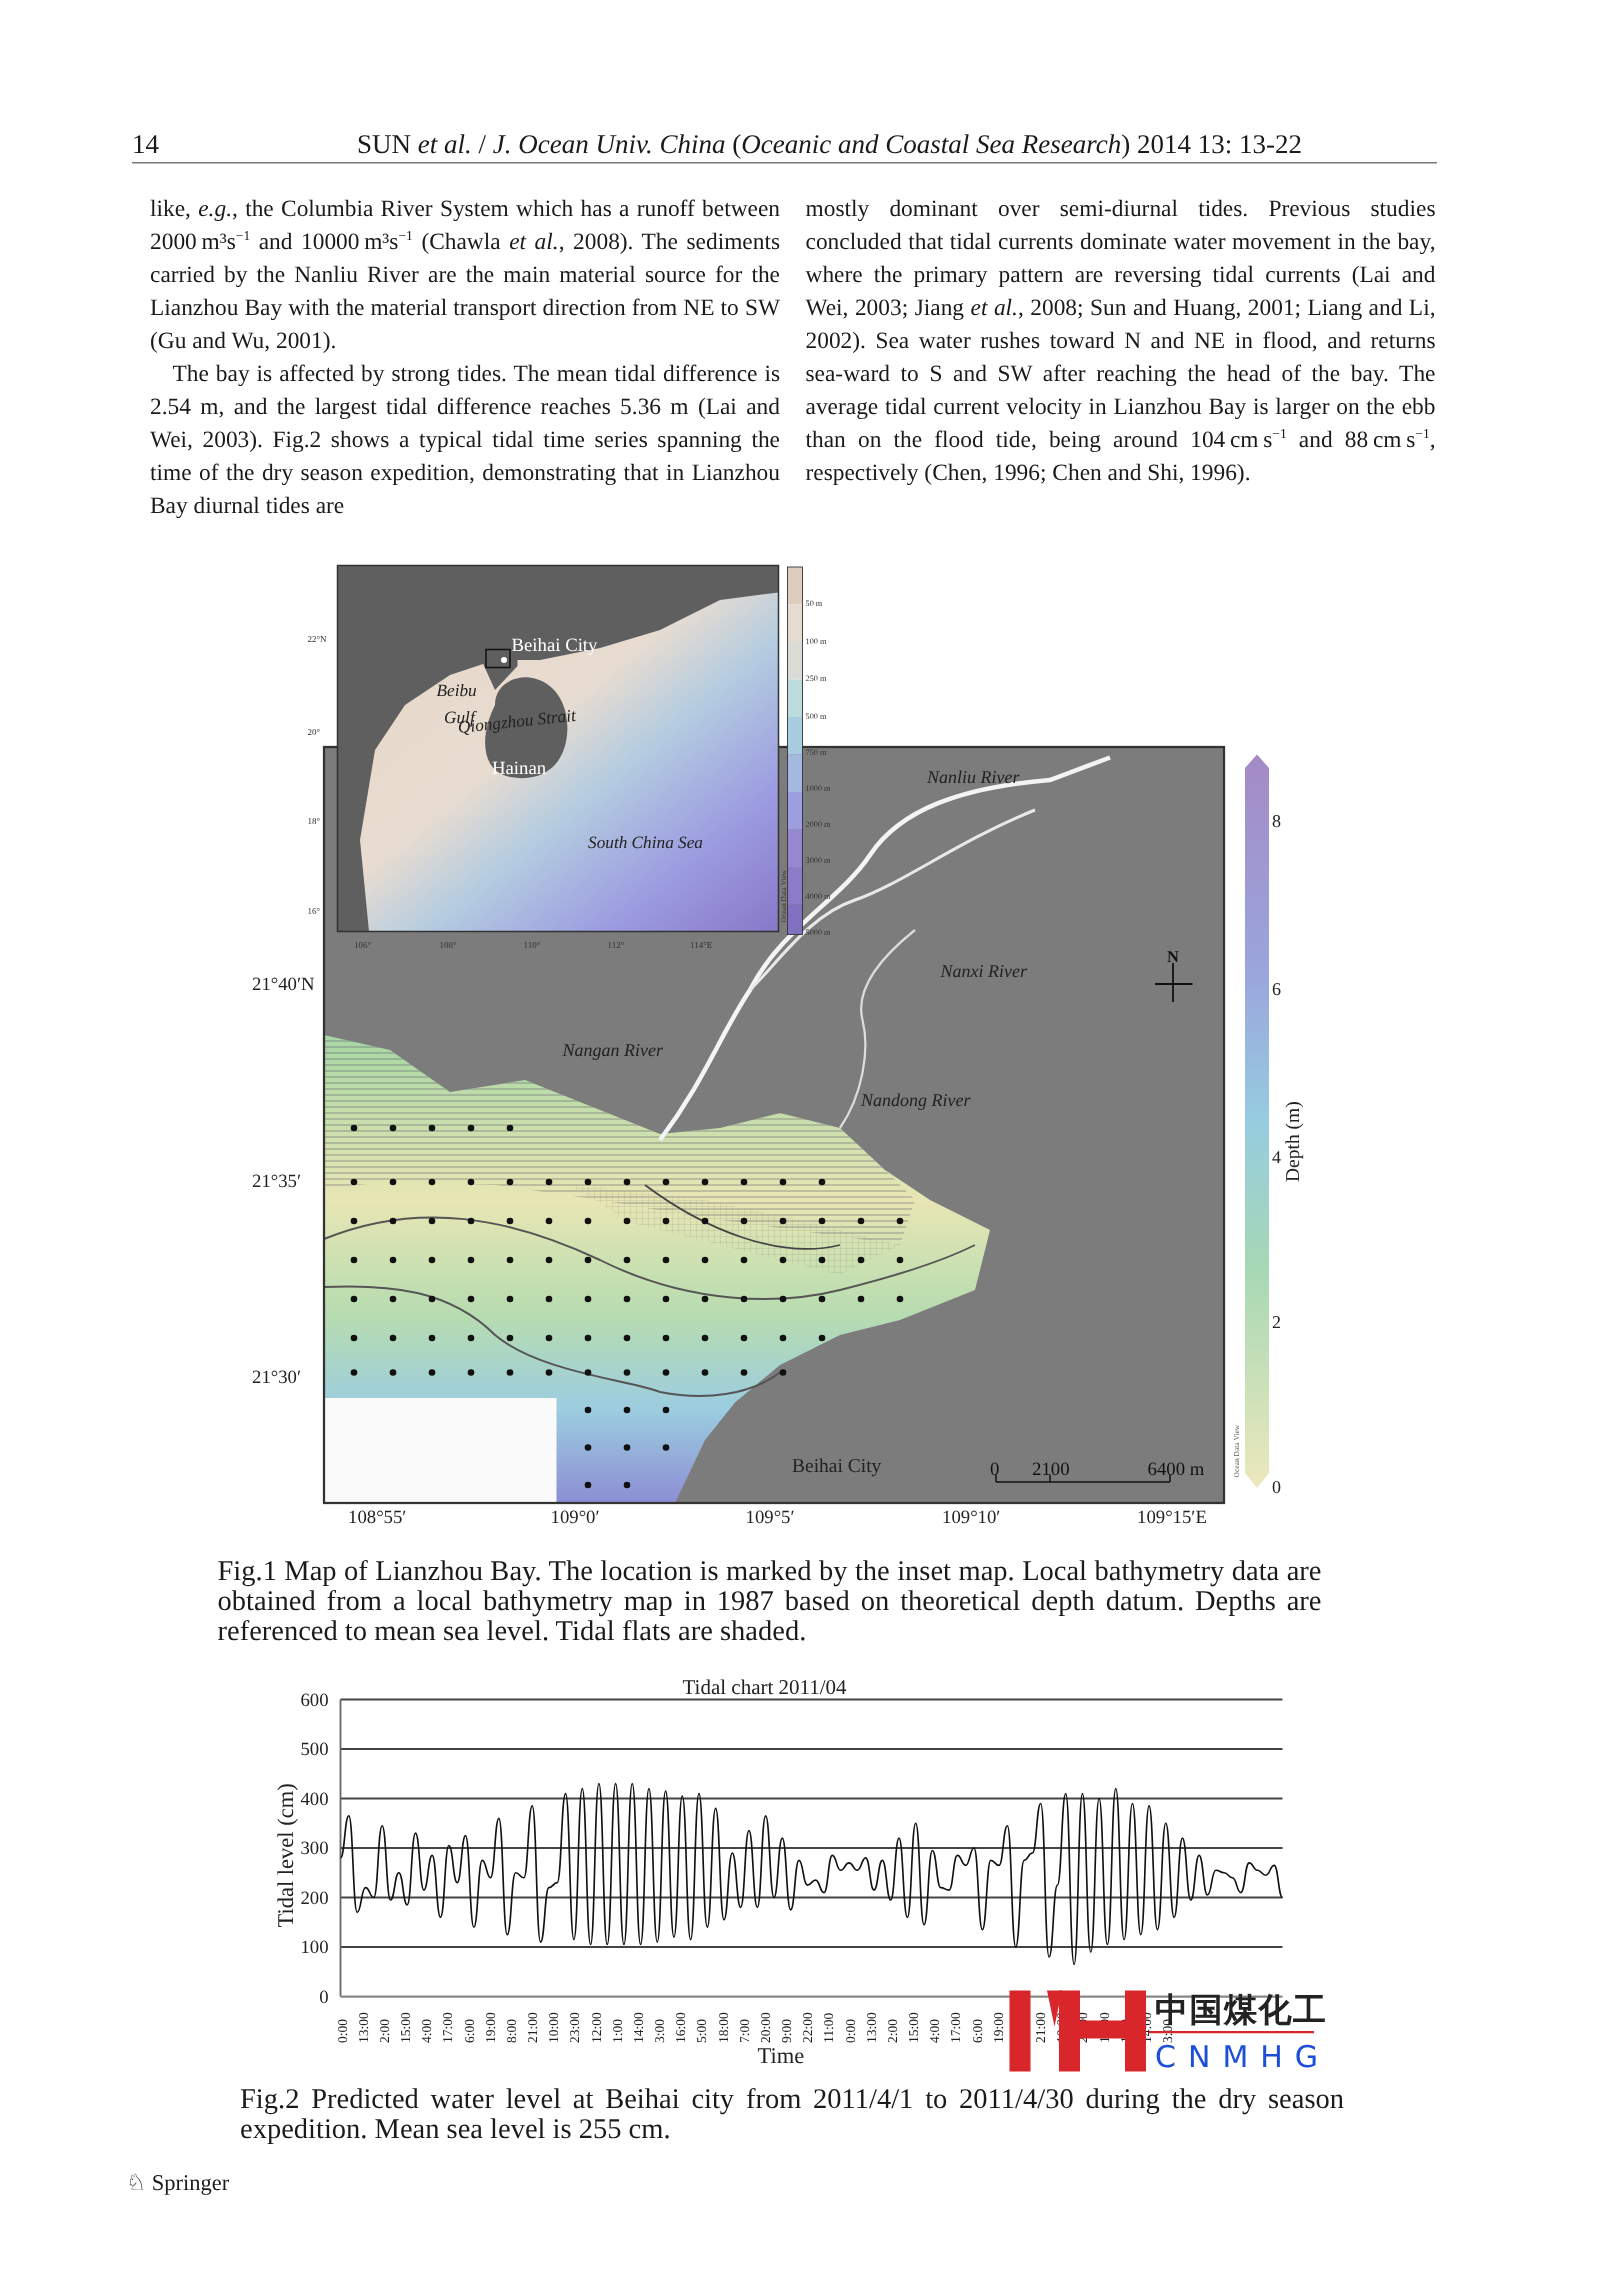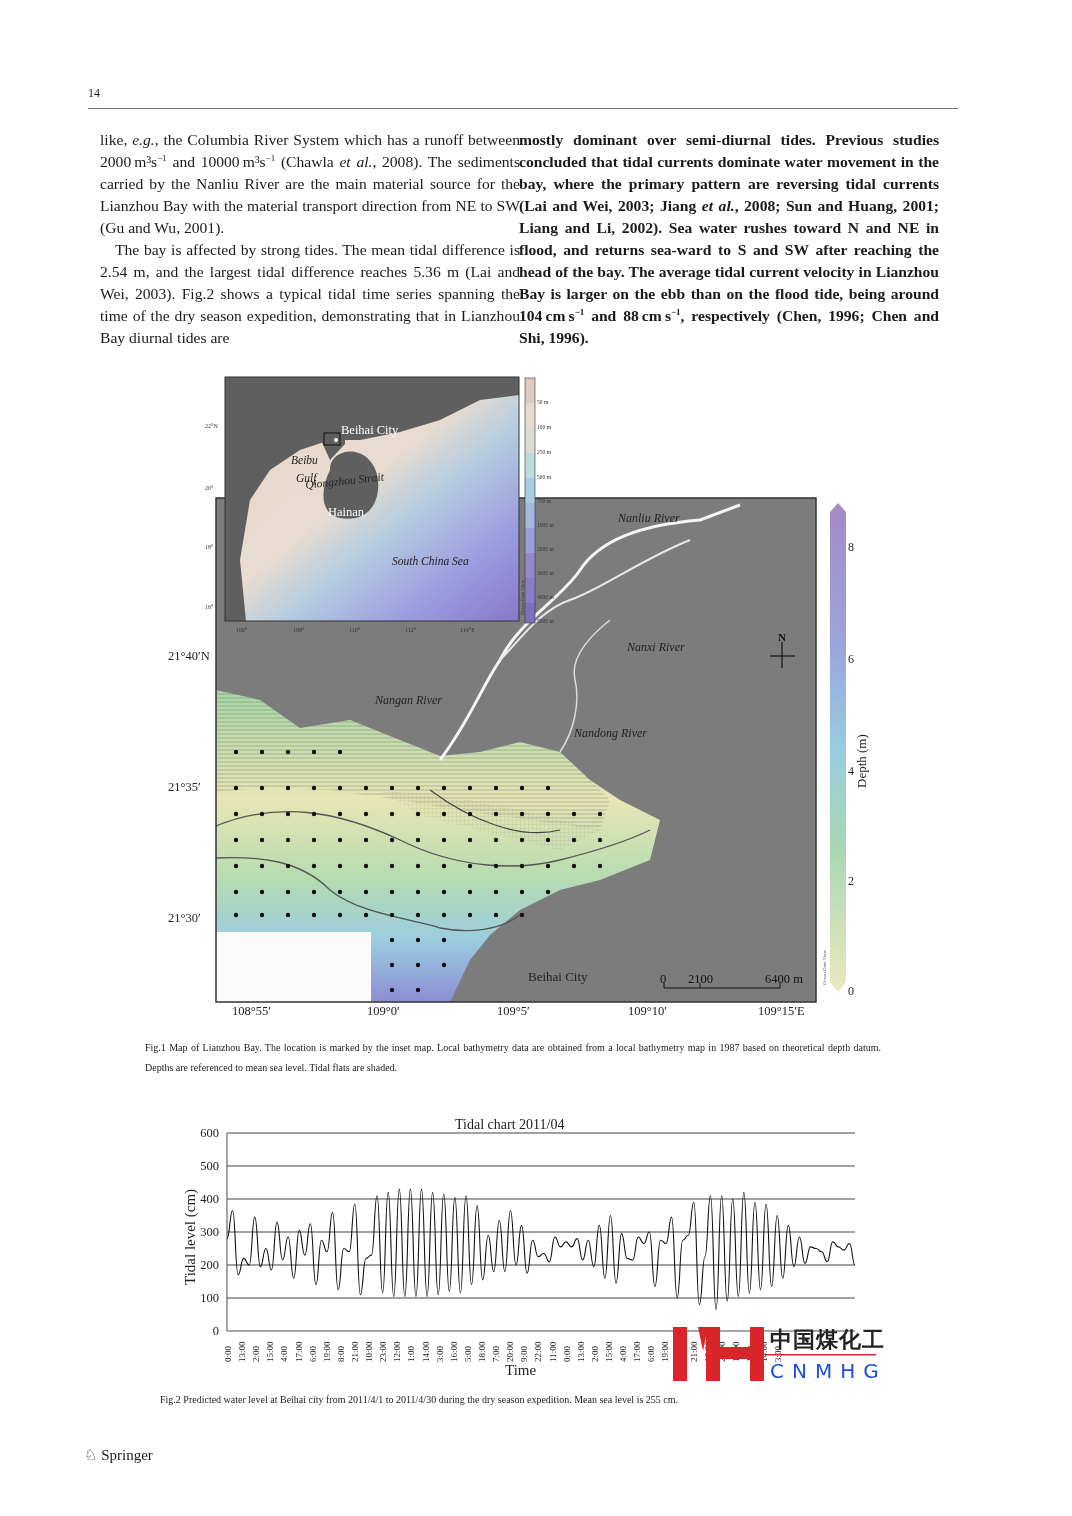--- a/index.html
+++ b/index.html
@@ -1,37 +1,38 @@
 <!DOCTYPE html>
 <html><head>
 <meta charset="utf-8">
 <style>
   html,body{margin:0;padding:0;background:#fff;}
   body{width:1072px;height:1516px;position:relative;overflow:hidden;font-family:"Liberation Serif","DejaVu Serif",serif;color:#1a1a1a;}
   .abs{position:absolute;}
-  .header{left:88px;top:86px;width:870px;height:22px;border-bottom:1.5px solid #777;font-size:12px;}
+  .header{left:88px;top:86px;width:870px;height:22px;border-bottom:1.5px solid #777;font-size:18px;}
   .header .pg{position:absolute;left:0;top:0;}
   .header .run{position:absolute;left:150px;top:0;}
   .col{position:absolute;top:129px;width:420px;font-size:15.6px;line-height:22px;text-align:justify;}
   .col p{margin:0;}
   .col p.ind{text-indent:15px;}
   .col1{left:100px;}
-  .col2{left:519px;font-weight:bold;}
+  .col2{left:537px;}
   sup{font-size:9px;vertical-align:6px;line-height:0;}
-  .caption{font-size:10px;line-height:20px;text-align:justify;}
+  .caption{font-size:19px;line-height:20px;text-align:justify;}
   .map{left:160px;top:370px;width:720px;height:650px;}
   .chart{left:175px;top:1112px;width:700px;height:270px;}
   .footer{left:84px;top:1446px;font-size:15px;}
   .logo{left:670px;top:1323px;width:215px;height:62px;}
 </style>
 </head>
 <body>
 
 <div class="abs header">
   <span class="pg">14</span>
+  <span class="run"><span>SUN</span> <i>et al.</i><span> / </span><i>J. Ocean Univ. China</i> (<i>Oceanic and Coastal Sea Research</i>) <span>2014 13: 13-22</span></span>
 </div>
 
 <div class="col col1">
   <p>like, <i>e.g.</i>, the Columbia River System which has a runoff between 2000 m³s<sup>−1</sup> and 10000 m³s<sup>−1</sup> (Chawla <i>et al.</i>, 2008). The sediments carried by the Nanliu River are the main material source for the Lianzhou Bay with the material transport direction from NE to SW (Gu and Wu, 2001).</p>
   <p class="ind">The bay is affected by strong tides. The mean tidal difference is 2.54 m, and the largest tidal difference reaches 5.36 m (Lai and Wei, 2003). Fig.2 shows a typical tidal time series spanning the time of the dry season expedition, demonstrating that in Lianzhou Bay diurnal tides are</p>
 </div>
 <div class="col col2">
   <p>mostly dominant over semi-diurnal tides. Previous studies concluded that tidal currents dominate water movement in the bay, where the primary pattern are reversing tidal currents (Lai and Wei, 2003; Jiang <i>et al.</i>, 2008; Sun and Huang, 2001; Liang and Li, 2002). Sea water rushes toward N and NE in flood, and returns sea-ward to S and SW after reaching the head of the bay. The average tidal current velocity in Lianzhou Bay is larger on the ebb than on the flood tide, being around 104 cm s<sup>−1</sup> and 88 cm s<sup>−1</sup>, respectively (Chen, 1996; Chen and Shi, 1996).</p>
 </div>
 

